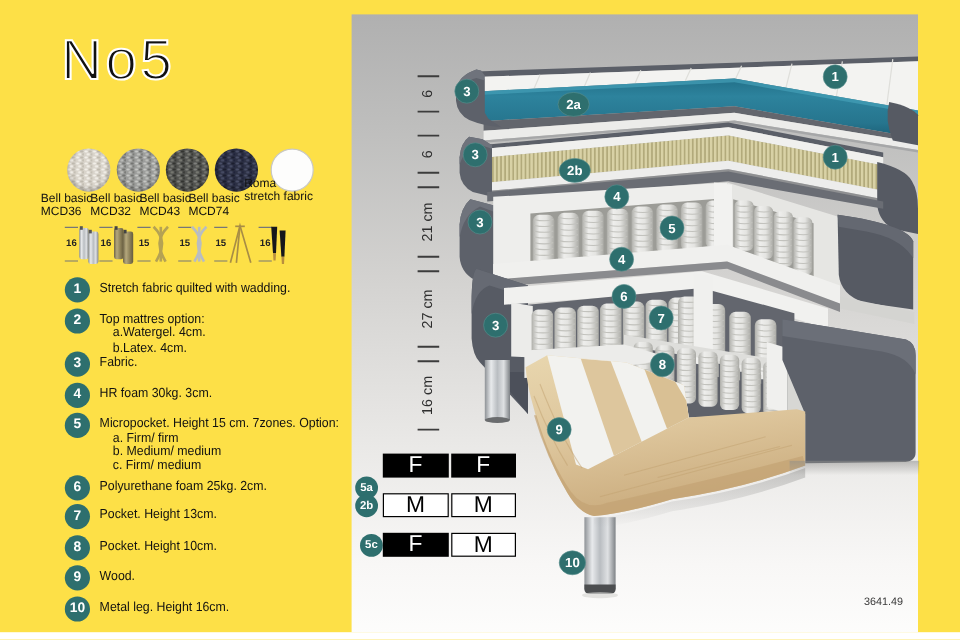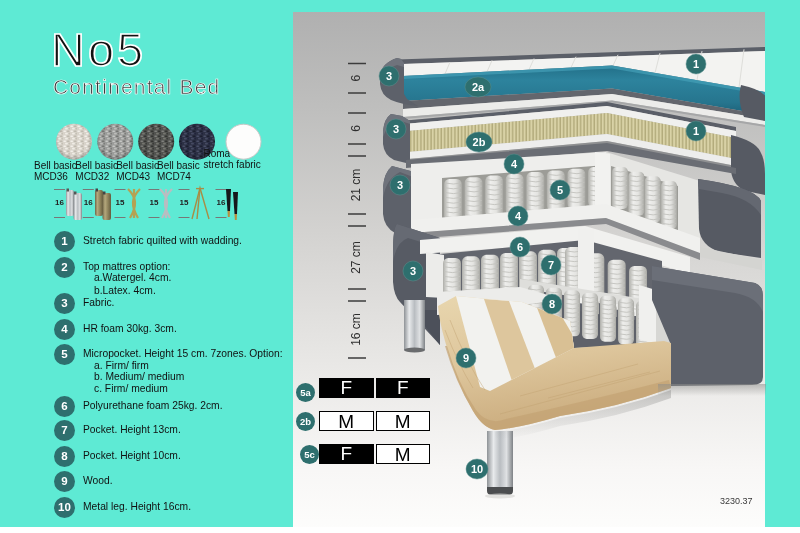--- a/index.html
+++ b/index.html
@@ -1,15 +1,15 @@
 <!DOCTYPE html>
 <html><head><meta charset="utf-8">
 <style>
 html,body{margin:0;padding:0;background:#fff;}
-#page{position:relative;width:800px;height:527px;overflow:hidden;background:#5eead4;
+#page{position:relative;width:800px;height:527px;overflow:hidden;background:#fde047;
   font-family:"Liberation Sans",sans-serif;}
 #panel{position:absolute;left:293px;top:12px;width:472px;height:521px;
   background:linear-gradient(180deg,#b0b0b0 0%,#bebebd 18%,#d3d2d0 42%,#e9e8e6 68%,#f8f7f6 88%,#fdfdfc 100%);}
 #bedsvg{position:absolute;left:0;top:0;}
 .lc{position:absolute;width:21px;height:21px;border-radius:50%;background:#2e6f6e;color:#fff;
   font-size:11.5px;font-weight:bold;text-align:center;line-height:21px;}
 .lt{position:absolute;font-size:11px;color:#111;white-space:nowrap;transform:scaleX(0.935);transform-origin:0 50%;}
 .swl{position:absolute;font-size:10px;color:#111;text-align:left;line-height:10.5px;}
 .cellB{position:absolute;width:54.5px;height:20.5px;background:#000;color:#fff;text-align:center;
   font-size:19px;line-height:20.5px;}
@@ -19,21 +19,20 @@
 #subtitle{position:absolute;left:53px;top:75px;font-size:21px;color:#3a3a3a;letter-spacing:1.2px;-webkit-text-stroke:0.7px #fff;}
 #yr{position:absolute;left:720px;top:496px;font-size:9px;color:#3a3a3a;}
 </style></head>
 <body>
 <div id="page">
 
 <div id="panel"></div>
 
 <div id="title">No5</div>
 
-<div id="subtitle">Continental Bed</div>
 <svg id="bedsvg" width="800" height="533" viewBox="0 0 800 533" font-family="Liberation Sans,sans-serif">
 <defs>
 <linearGradient id="tealG" x1="0" y1="0" x2="0" y2="1">
  <stop offset="0" stop-color="#226f88"></stop>
           <stop offset="0.3" stop-color="#2d839d"></stop>
  <stop offset="0.75" stop-color="#26758e"></stop>
           <stop offset="1" stop-color="#1c5f76"></stop>
 </linearGradient>
 <linearGradient id="sprG" x1="0" y1="0" x2="1" y2="0">
  <stop offset="0" stop-color="#aeaea9"></stop>
@@ -783,26 +782,26 @@
 <div class="swl" style="left:34.0px;top:161px;width:80px">Bell basic<br>MCD36</div>
 
 <div class="swl" style="left:75.3px;top:161px;width:80px">Bell basic<br>MCD32</div>
 
 <div class="swl" style="left:116.2px;top:161px;width:80px">Bell basic<br>MCD43</div>
 
 <div class="swl" style="left:157.0px;top:161px;width:80px">Bell basic<br>MCD74</div>
 
 <div class="swl" style="left:203.5px;top:149px;width:80px">Roma<br>stretch fabric</div>
 
-<div class="lc" style="left:296px;top:383px;width:19px;height:19px;line-height:19px;font-size:9.5px">5a</div>
+<div class="lc" style="left:296px;top:397px;width:19px;height:19px;line-height:19px;font-size:9.5px">5a</div>
 <div class="cellB" style="left:319px;top:377.5px">F</div>
 <div class="cellB" style="left:375.5px;top:377.5px">F</div>
 
 <div class="lc" style="left:296px;top:411.5px;width:19px;height:19px;line-height:19px;font-size:9.5px">2b</div>
 <div class="cellW" style="left:319px;top:410.5px">M</div>
 <div class="cellW" style="left:375.5px;top:410.5px">M</div>
 
 <div class="lc" style="left:300px;top:444.5px;width:19px;height:19px;line-height:19px;font-size:9.5px">5c</div>
 <div class="cellB" style="left:319px;top:443.5px">F</div>
 <div class="cellW" style="left:375.5px;top:443.5px">M</div>
 
-<div id="yr">3230.37</div>
+<div id="yr">3641.49</div>
 </div>
 
 </body></html>

